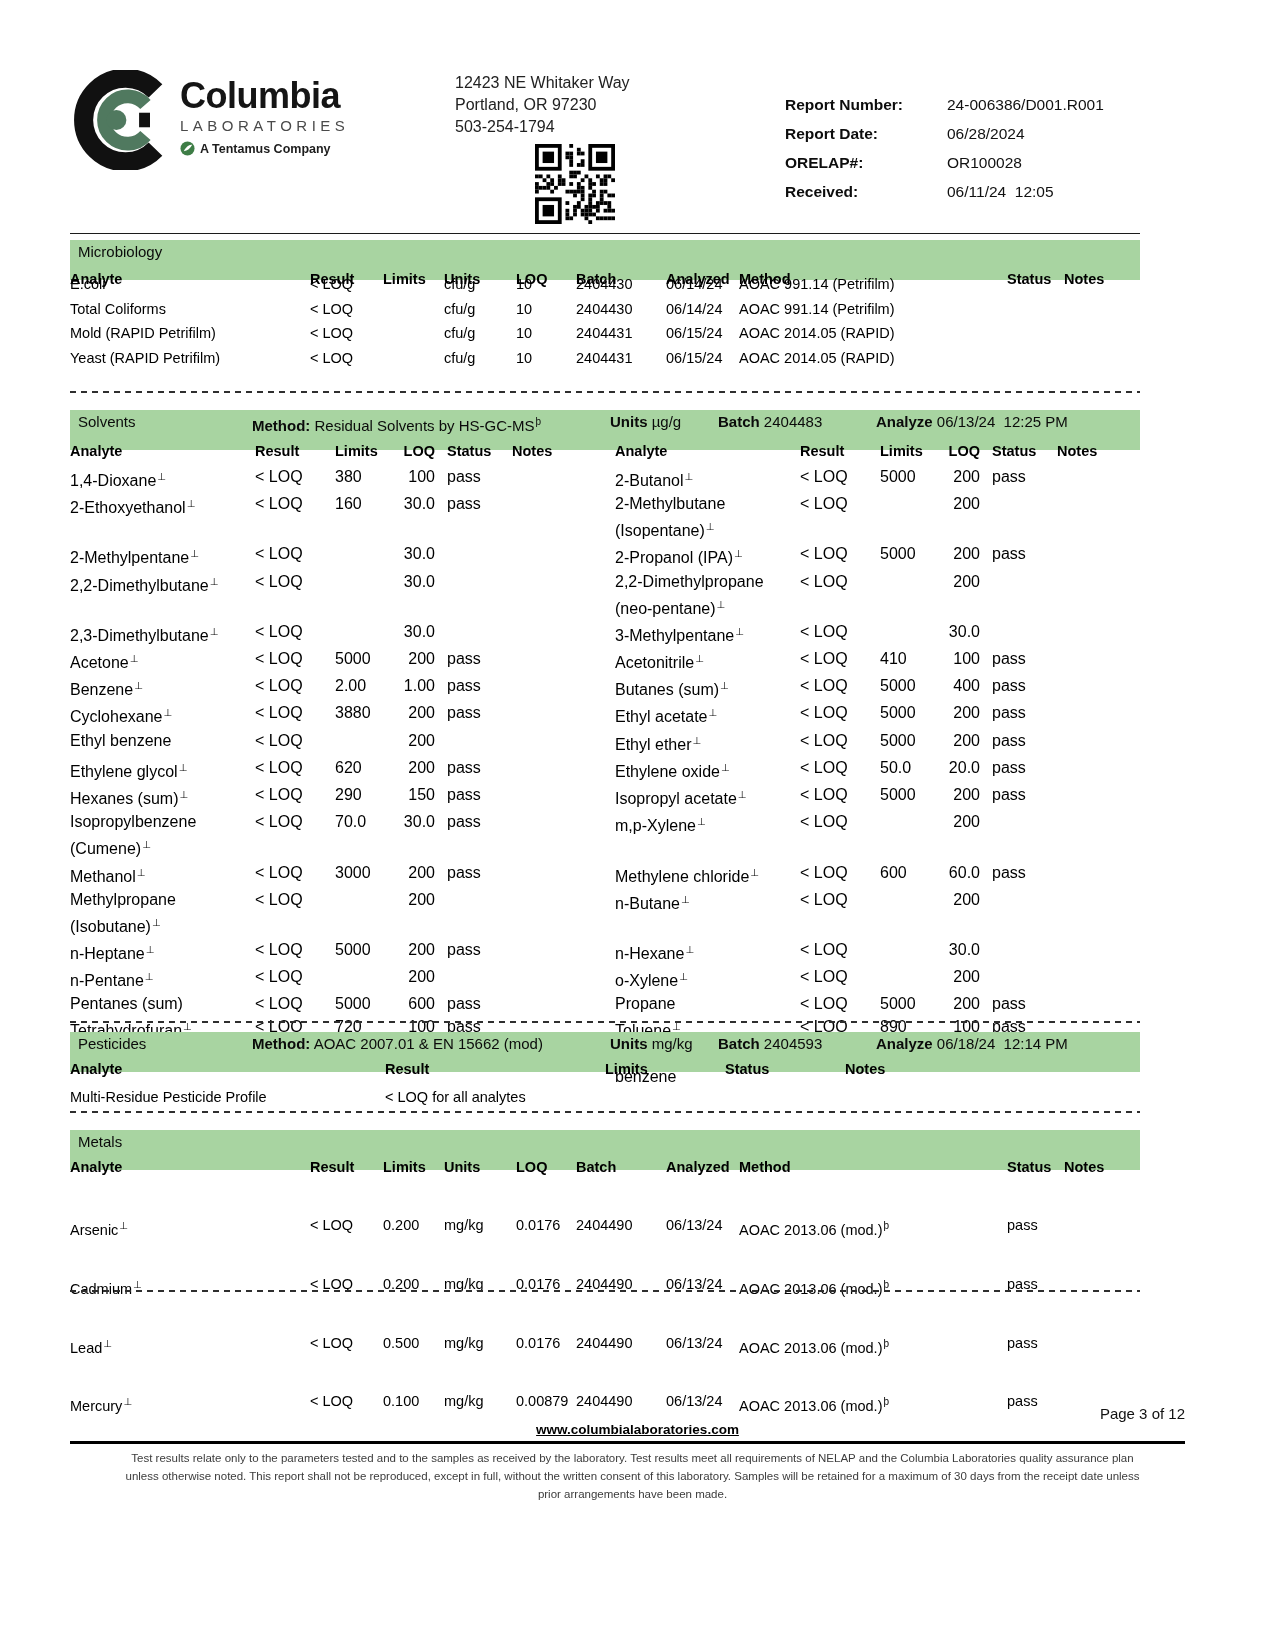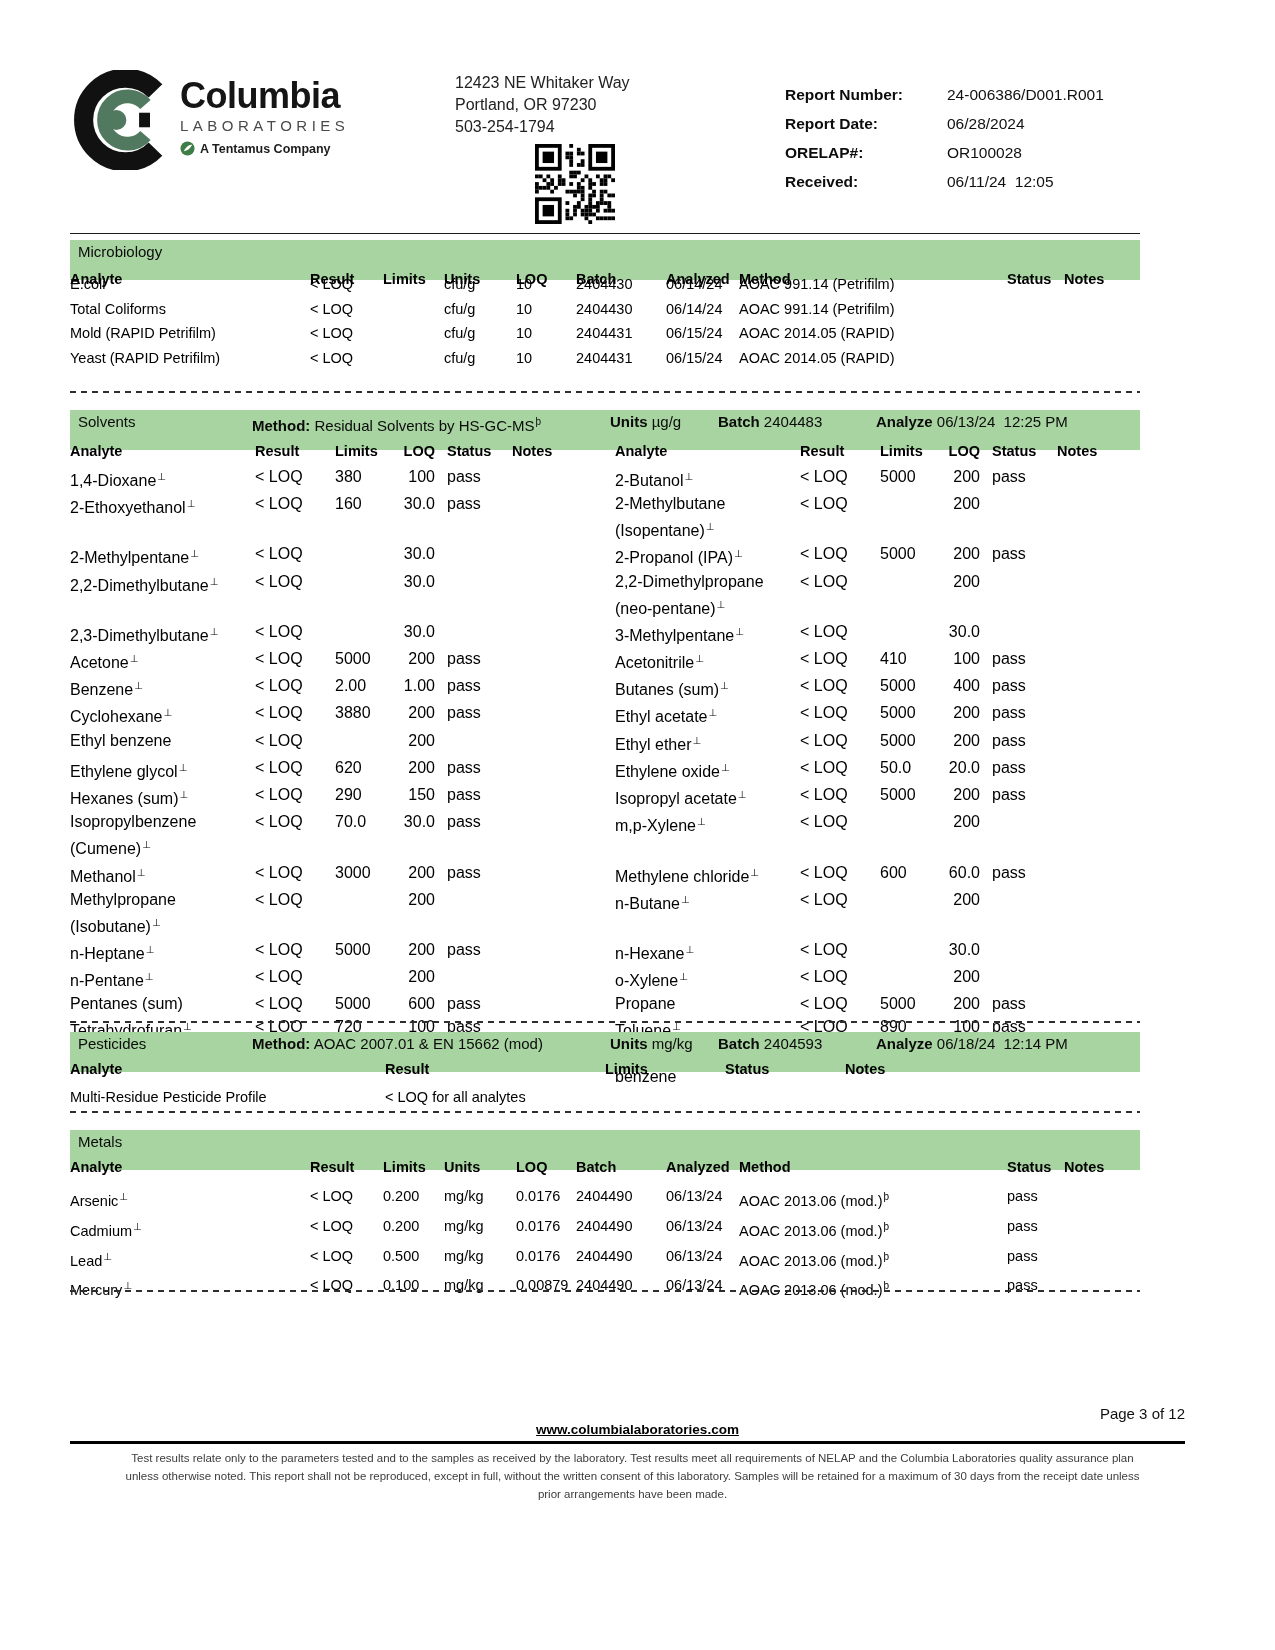--- a/index.html
+++ b/index.html
@@ -11,21 +11,21 @@
   #hdr{top:70px;height:165px;}
   .logo-wrap{position:absolute;left:0;top:0;display:flex;align-items:flex-start;}
   .logo-text{margin-left:10px;padding-top:8px;}
   .brand{font-size:36px;font-weight:bold;color:#151515;letter-spacing:-0.5px;line-height:36px;}
   .brand-sub{font-size:15px;color:#4a4a4a;letter-spacing:4.5px;margin-top:3px;}
   .tagline{display:flex;align-items:center;margin-top:7px;}
   .tagline-text{font-size:12.5px;font-weight:bold;color:#1d1d1d;margin-left:5px;}
   .hdr-addr{position:absolute;left:385px;top:2px;width:240px;text-align:left;
             font-size:16px;line-height:22px;color:#222;}
   .qr{position:absolute;left:465px;top:74px;width:80px;height:80px;}
-  .hdr-info{position:absolute;left:715px;top:10px;width:355px;}
+  .hdr-info{position:absolute;left:715px;top:20px;width:355px;}
   .info-row{display:flex;height:29px;align-items:center;font-size:15.5px;}
   .info-label{width:162px;font-weight:bold;color:#0d0d0d;}
   .info-value{white-space:pre;color:#111;}
 
   .hrule{position:absolute;height:0;border-top:1.5px solid #1c1c1c;width:1070px;left:70px;}
   .dash{position:absolute;left:70px;width:1070px;height:2px;
         background:repeating-linear-gradient(90deg,#2e2e2e 0 6px,transparent 6px 11px);}
 
   
   .bar{position:absolute;left:70px;width:1070px;height:40px;background:#a8d4a1;
@@ -39,21 +39,21 @@
 
   
   .thead,.trow{display:grid;}
   .thead{font-weight:bold;font-size:14.5px;line-height:20px;}
   .trow{font-size:14.5px;}
   .td span{white-space:pre-line;}
   .supm{font-size:10px;vertical-align:super;margin-left:1px;}
 
   .t10{grid-template-columns:240px 73px 61px 72px 60px 90px 73px 268px 57px 1fr;}
   #micro-rows .trow{line-height:24.6px;grid-template-columns:240px 73px 61px 72px 60px 90px 73px 268px 57px 1fr;}
-  #met-rows  .trow{line-height:25px;grid-template-columns:240px 73px 61px 72px 60px 90px 73px 268px 57px 1fr;}
+  #met-rows  .trow{line-height:25px;grid-template-columns:240px 73px 61px 72px 60px 90px 73px 268px 57px 1fr;margin-top:29px;}
 
   .pairrow{display:flex;}
   .half{width:525px;display:grid;grid-template-columns:185px 80px 62px 38px 77px 1fr;}
   .half + .half{margin-left:20px;}
   #solv-rows .half{line-height:22.9px;}
   .half .c-loq{text-align:right;}
   .half .c-status{padding-left:12px;}
 
   .tpest{grid-template-columns:315px 220px 120px 120px 1fr;}
   #pest-rows .trow{line-height:24px;grid-template-columns:315px 220px 120px 120px 1fr;}

